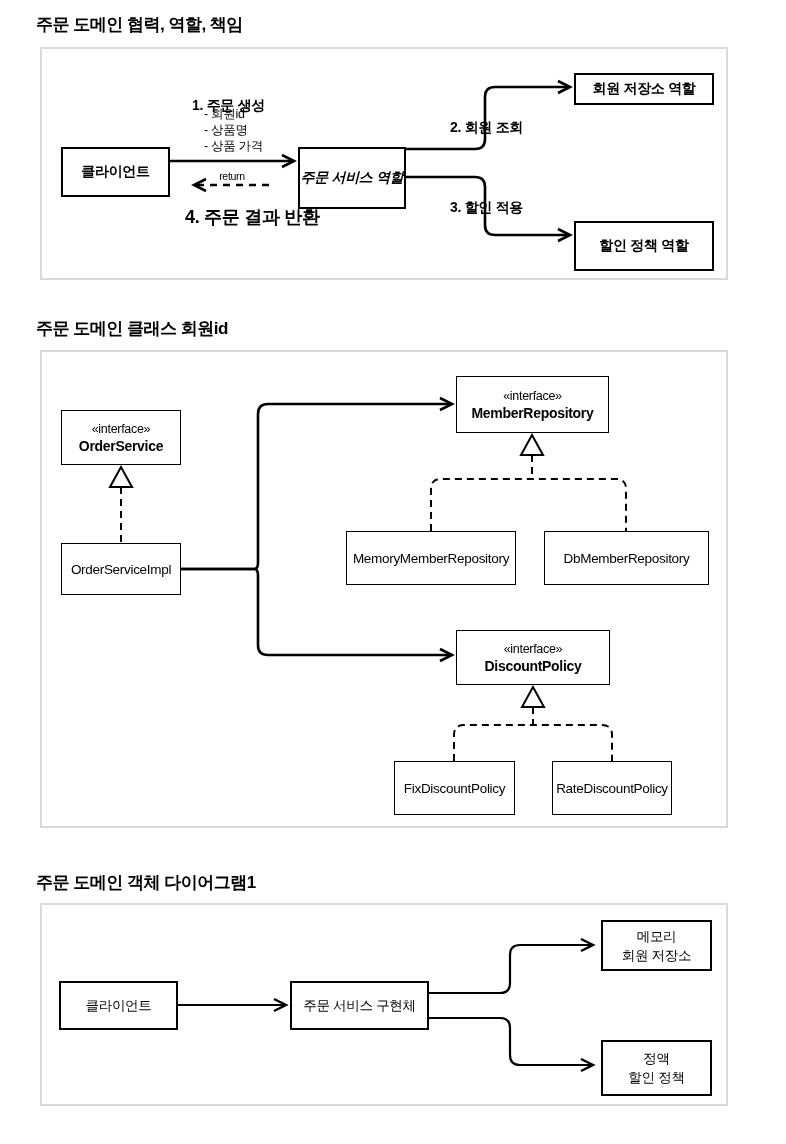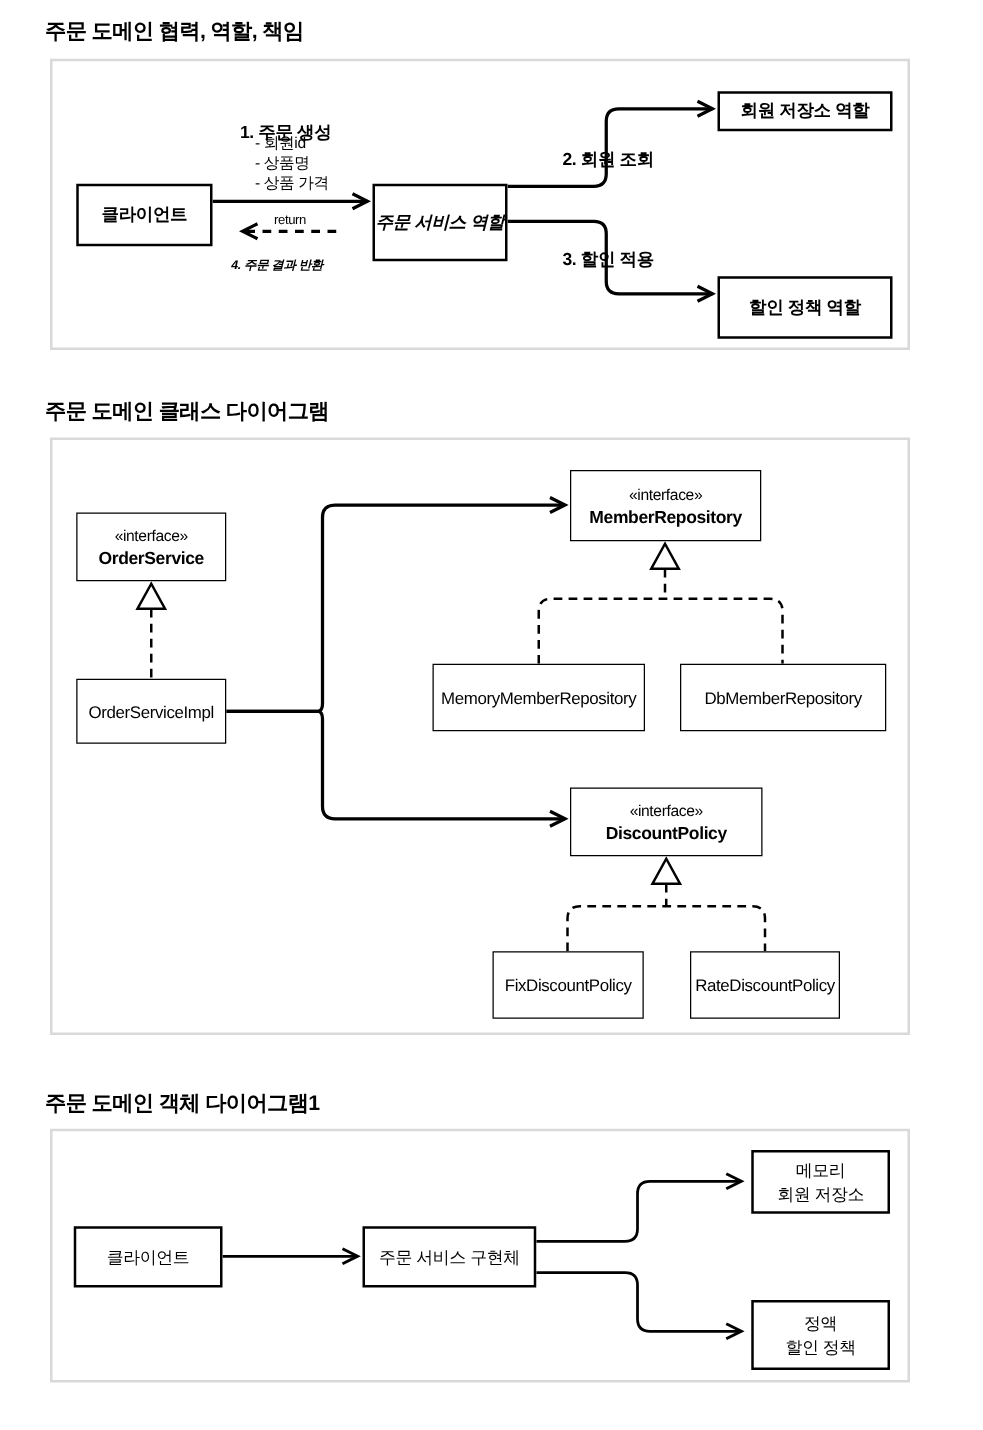--- a/index.html
+++ b/index.html
@@ -55,26 +55,26 @@
     </div>
     <div class="node bold" style="left:532px;top:161px;width:140px;height:50px;font-size:14px;">
       <span>할인 정책 역할</span>
     </div>
 
     <div class="lbl bold" style="left:150px;top:37px;font-size:14px;">1. 주문 생성</div>
     <div class="lbl" style="left:162px;top:57px;font-size:12.5px;">- 회원id</div>
     <div class="lbl" style="left:162px;top:73px;font-size:12.5px;">- 상품명</div>
     <div class="lbl" style="left:162px;top:89px;font-size:12.5px;text-align:center;">- 상품 가격</div>
     <div class="lbl" style="left:150px;top:121px;width:80px;text-align:center;font-size:10.5px;">return</div>
-    <div class="lbl bold" style="left:143px;top:145px;font-size:10px;font-style:italic;">4. 주문 결과 반환</div>
+    <div class="lbl bold" style="left:143px;top:145px;font-size:18px;">4. 주문 결과 반환</div>
     <div class="lbl bold" style="left:408px;top:59px;font-size:14px;">2. 회원 조회</div>
     <div class="lbl bold" style="left:408px;top:139px;font-size:14px;">3. 할인 적용</div>
   </div>
 
-  <div class="sec-title" style="top:317px;">주문 도메인 클래스 다이어그램</div>
+  <div class="sec-title" style="top:317px;">주문 도메인 클래스 회원id</div>
 
   <div class="panel" style="top:350px;height:478px;">
     <svg width="684" height="474" viewBox="0 0 684 474">
       <defs>
         <marker id="ah2" markerUnits="userSpaceOnUse" markerWidth="18" markerHeight="18" refX="15" refY="9" orient="auto">
           <path d="M3,3 L15,9 L3,15" fill="none" stroke="#000" stroke-width="2.6"></path>
         </marker>
       </defs>
       <path d="M139,217 L213,217 Q216,216 216,211 L216,62 Q216,52 226,52 L410,52" fill="none" stroke="#000" stroke-width="2.6" marker-end="url(#ah2)"></path>
       <path d="M139,217 L213,217 Q216,218 216,223 L216,293 Q216,303 226,303 L410,303" fill="none" stroke="#000" stroke-width="2.6" marker-end="url(#ah2)"></path>

